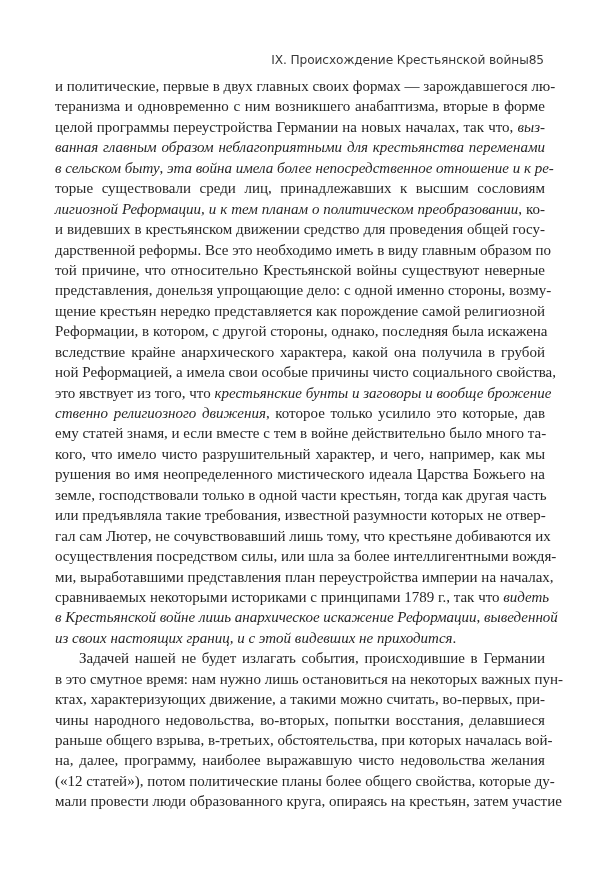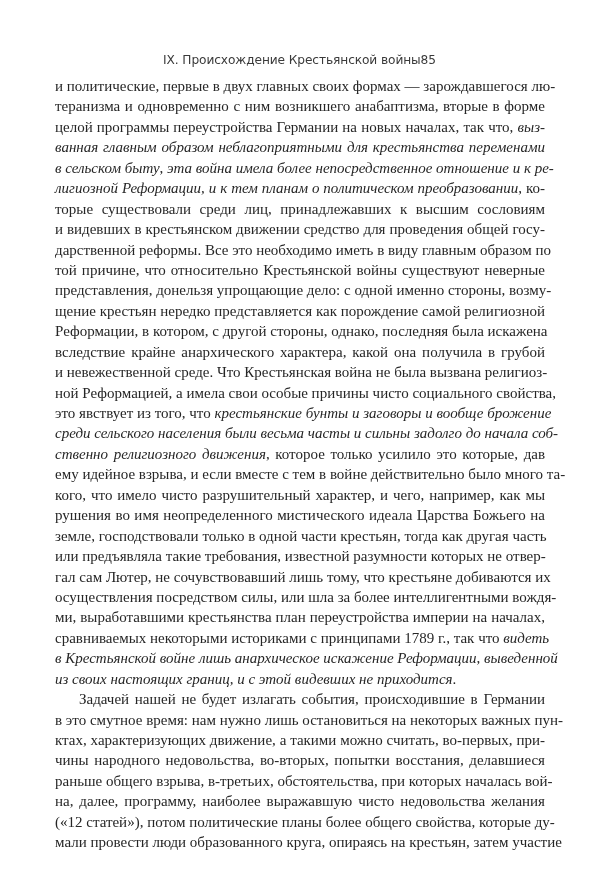--- a/index.html
+++ b/index.html
@@ -1,20 +1,20 @@
 <!DOCTYPE html>
 <html><head>
 <meta charset="utf-8">
 <style>
   html, body { margin:0; padding:0; background:#ffffff; }
   body { width:600px; height:890px; position:relative; overflow:hidden; color:#2a2a2a; }
   .header {
     position:absolute; left:55px; right:56px; top:53px;
     font-family:"DejaVu Sans", sans-serif; font-size:12.2px; color:#3a3a3a;
-    display:flex; justify-content:center; letter-spacing:-0.1px;
+    display:flex; justify-content:flex-end; letter-spacing:-0.1px;
   }
   .body {
     position:absolute; left:55px; width:490px; top:76px;
     font-family:"Liberation Serif", serif; font-size:15px; line-height:20.45px;
     color:#262626;
   }
   .line { display:block; white-space:nowrap; text-align:justify; text-align-last:justify; height:20.45px; overflow:visible; }
   .line.last { text-align-last:left; }
   .line.indent { padding-left:24px; }
   .it { font-style:italic; }
@@ -27,42 +27,40 @@
   <span>85</span>
 </div>
 
 <div class="body" id="body-text">
     <div>
       <span class="line"><span>и политические, первые в двух главных своих формах — зарождавшегося лю-</span></span>
       <span class="line"><span>теранизма и одновременно с ним возникшего анабаптизма, вторые в форме</span></span>
       <span class="line"><span>целой программы переустройства Германии на новых началах, так что, </span><span class="it">выз-</span></span>
       <span class="line"><span class="it">ванная главным образом неблагоприятными для крестьянства переменами</span></span>
       <span class="line"><span class="it">в сельском быту</span><span>, </span><span class="it">эта война имела более непосредственное отношение и к ре-</span></span>
+      <span class="line"><span>торые существовали среди лиц, принадлежавших к высшим сословиям</span></span>
       <span class="line"><span class="it">лигиозной Реформации, и к тем планам о политическом преобразовании</span><span>, ко-</span></span>
-      <span class="line"><span>торые существовали среди лиц, принадлежавших к высшим сословиям</span></span>
       <span class="line"><span>и видевших в крестьянском движении средство для проведения общей госу-</span></span>
       <span class="line"><span>дарственной реформы. Все это необходимо иметь в виду главным образом по</span></span>
       <span class="line"><span>той причине, что относительно Крестьянской войны существуют неверные</span></span>
       <span class="line"><span>представления, донельзя упрощающие дело: с одной именно стороны, возму-</span></span>
       <span class="line"><span>щение крестьян нередко представляется как порождение самой религиозной</span></span>
       <span class="line"><span>Реформации, в котором, с другой стороны, однако, последняя была искажена</span></span>
       <span class="line"><span>вследствие крайне анархического характера, какой она получила в грубой</span></span>
-      <span class="line"><span>и невежественной среде. Что Крестьянская война не была вызвана религиоз-</span></span>
       <span class="line"><span>ной Реформацией, а имела свои особые причины чисто социального свойства,</span></span>
       <span class="line"><span>это явствует из того, что </span><span class="it">крестьянские бунты и заговоры и вообще брожение</span></span>
-      <span class="line"><span class="it">среди сельского населения были весьма часты и сильны задолго до начала соб-</span></span>
       <span class="line"><span class="it">ственно религиозного движения</span><span>, которое только усилило это которые, дав</span></span>
-      <span class="line"><span>ему идейное взрыва, и если вместе с тем в войне действительно было много та-</span></span>
+      <span class="line"><span>ему статей знамя, и если вместе с тем в войне действительно было много та-</span></span>
       <span class="line"><span>кого, что имело чисто разрушительный характер, и чего, например, как мы</span></span>
       <span class="line"><span>рушения во имя неопределенного мистического идеала Царства Божьего на</span></span>
       <span class="line"><span>земле, господствовали только в одной части крестьян, тогда как другая часть</span></span>
       <span class="line"><span>или предъявляла такие требования, известной разумности которых не отвер-</span></span>
       <span class="line"><span>гал сам Лютер, не сочувствовавший лишь тому, что крестьяне добиваются их</span></span>
       <span class="line"><span>осуществления посредством силы, или шла за более интеллигентными вождя-</span></span>
-      <span class="line"><span>ми, выработавшими крестьянства план переустройства империи на началах,</span></span>
+      <span class="line"><span>ми, выработавшими представления план переустройства империи на началах,</span></span>
       <span class="line"><span>сравниваемых некоторыми историками с принципами 1789 г., так что </span><span class="it">видеть</span></span>
       <span class="line"><span class="it">в Крестьянской войне лишь анархическое искажение Реформации</span><span>, </span><span class="it">выведенной</span></span>
       <span class="line last"><span class="it">из своих настоящих границ, и с этой видевших не приходится</span><span>.</span></span>
     </div>
     <div>
       <span class="line indent"><span>Задачей нашей не будет излагать события, происходившие в Германии</span></span>
       <span class="line"><span>в это смутное время: нам нужно лишь остановиться на некоторых важных пун-</span></span>
       <span class="line"><span>ктах, характеризующих движение, а такими можно считать, во-первых, при-</span></span>
       <span class="line"><span>чины народного недовольства, во-вторых, попытки восстания, делавшиеся</span></span>
       <span class="line"><span>раньше общего взрыва, в-третьих, обстоятельства, при которых началась вой-</span></span>

